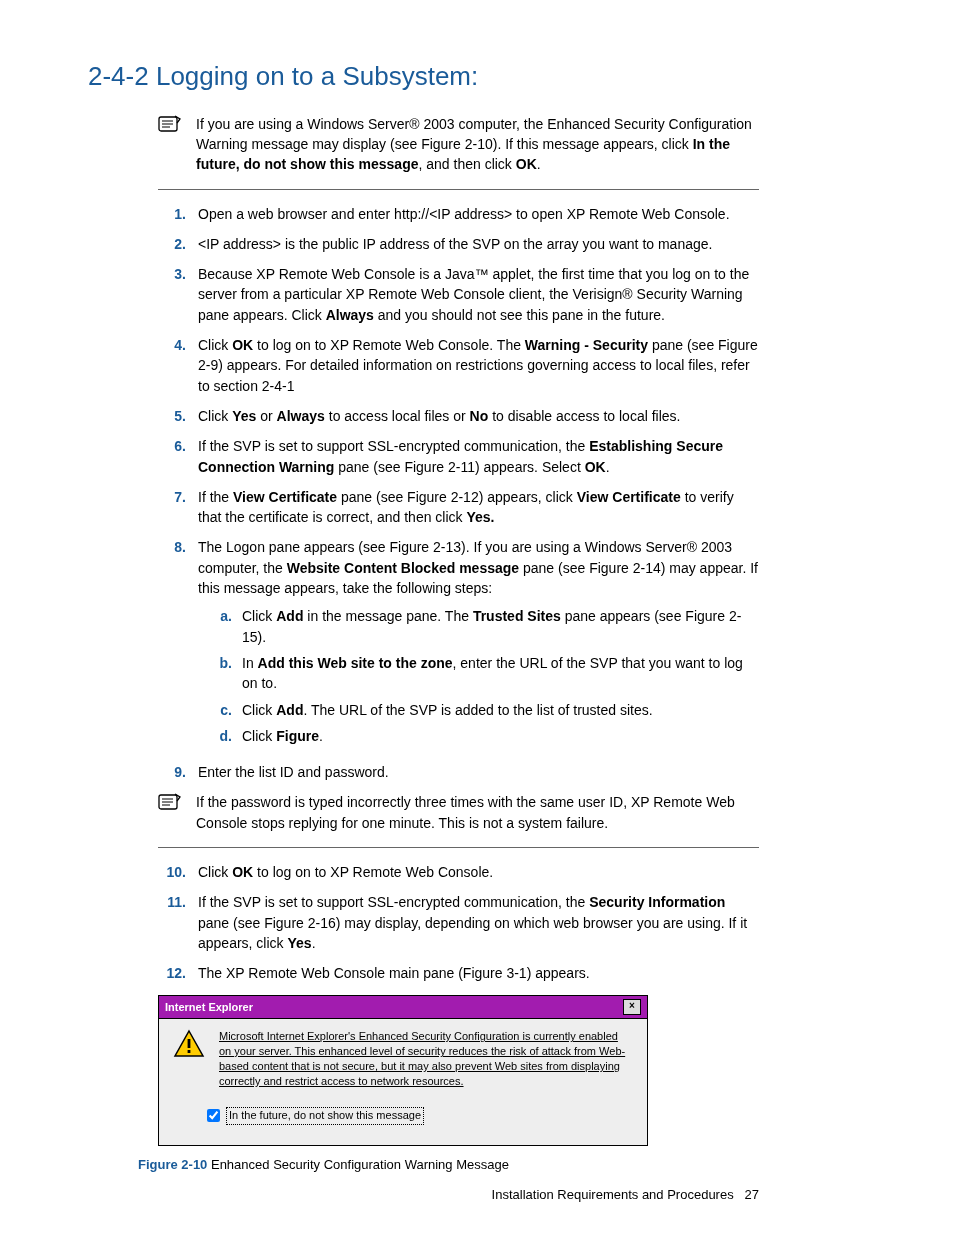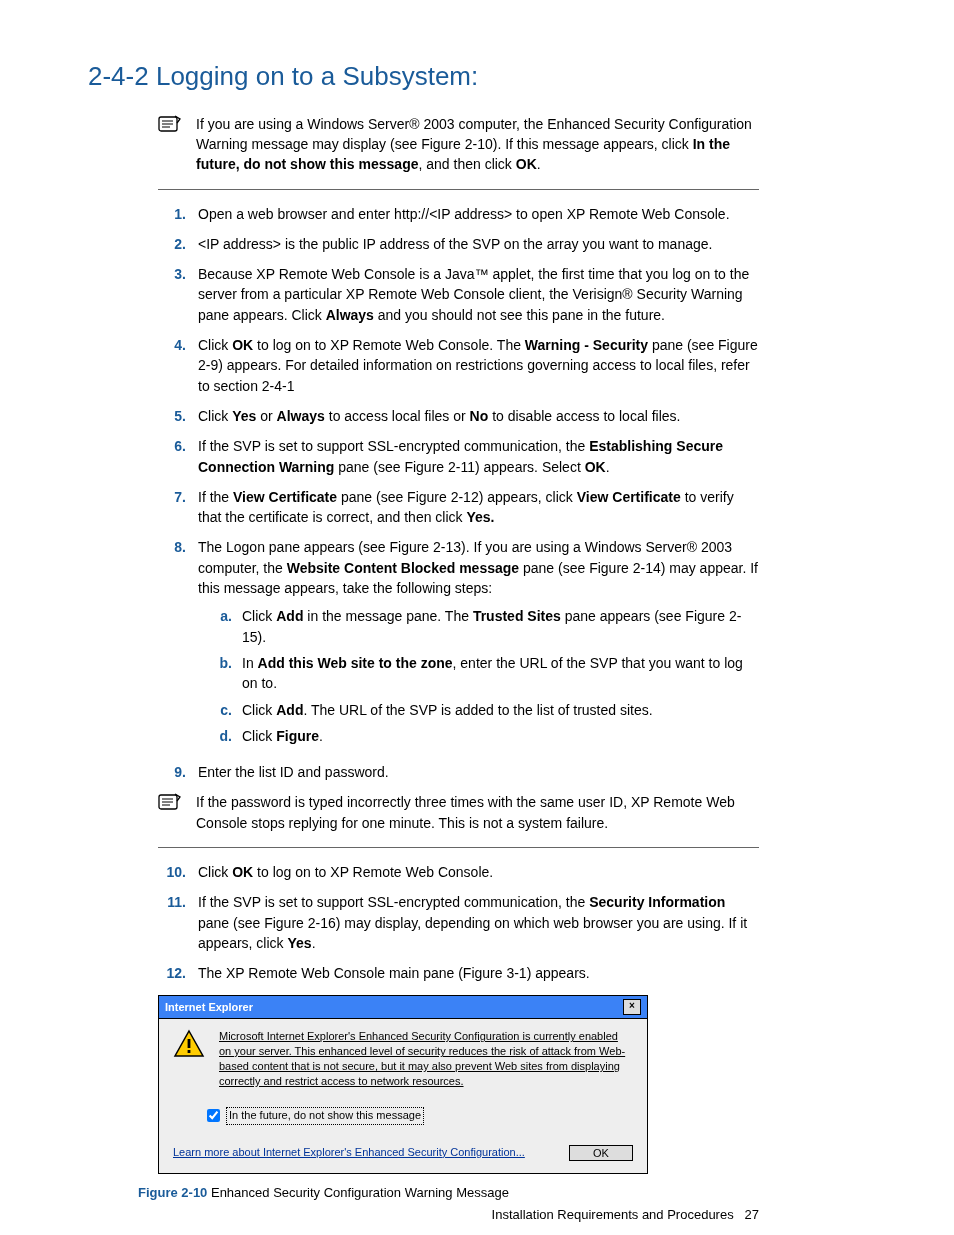--- a/index.html
+++ b/index.html
@@ -14,36 +14,36 @@
   ol.steps>li{display:flex;margin:0 0 10px 0;}
   ol.steps>li>.num{flex:0 0 28px;text-align:right;color:#1a5b99;font-weight:700;margin-right:12px;}
   ol.steps>li>.body{flex:1;}
   ol.sub{list-style:none;margin:8px 0 0 0;padding:0;}
   ol.sub>li{display:flex;margin:0 0 6px 0;}
   ol.sub>li>.num{flex:0 0 22px;text-align:right;color:#1a5b99;font-weight:700;margin:0 10px 0 12px;}
   ol.sub>li>.body{flex:1;}
   b{font-weight:700;}
   .dialog-wrap{margin:12px 0 8px 70px;width:490px;}
   .dialog{border:1px solid #000;background:#eee;font-family:Tahoma,Arial,sans-serif;font-size:11px;color:#000;}
-  .dialog .titlebar{background:#3b82f6;color:#fff;font-weight:700;padding:3px 6px;display:flex;align-items:center;justify-content:space-between;border-bottom:1px solid #000;}
+  .dialog .titlebar{background:#a21caf;color:#fff;font-weight:700;padding:3px 6px;display:flex;align-items:center;justify-content:space-between;border-bottom:1px solid #000;}
   .dialog .closebtn{width:16px;height:14px;background:#ddd;border:1px solid #000;font-size:10px;line-height:12px;text-align:center;font-weight:700;color:#000;}
   .dialog .dbody{padding:10px 14px 10px 14px;}
   .dialog .row1{display:flex;margin-bottom:18px;text-decoration:underline;}
   .dialog .warn{width:32px;flex:0 0 32px;margin-right:14px;}
   .dialog .warn svg{display:block;}
   .dialog .msg{flex:1;line-height:1.35;}
   .dialog .chkrow{margin:0 0 10px 34px;display:flex;align-items:center;}
   .dialog .chkrow input{margin:0 6px 0 0;}
   .dialog .chklabel{border:1px dotted #000;padding:0 2px;}
   .dialog .footer{display:flex;align-items:center;justify-content:space-between;padding:0 14px 12px 14px;}
   .dialog .link{color:#003399;text-decoration:underline;font-size:11px;}
   .dialog .okbtn{min-width:64px;padding:1px 10px;background:#ddd;border:1px solid #000;font-family:inherit;font-size:11px;}
   .fig-caption{margin:10px 0 0 50px;font-size:13px;}
   .fig-caption .fignum{color:#1a5b99;font-weight:700;}
-  .page-footer{position:absolute;bottom:18px;right:88px;font-size:13px;}
+  .page-footer{position:absolute;bottom:30px;right:88px;font-size:13px;}
 </style>
 </head>
 <body>
 
 <div class="page">
 
   <h1 class="section-title">2-4-2 Logging on to a Subsystem:</h1>
 
   <div class="note-block">
     <div class="note-icon">
@@ -161,24 +161,20 @@
               <rect x="14.6" y="21" width="2.8" height="3" fill="#000"></rect>
             </svg>
           </div>
           <div class="msg">Microsoft Internet Explorer's Enhanced Security Configuration is currently enabled on your server.  This enhanced level of security reduces the risk of attack from Web-based content that is not secure, but it may also prevent Web sites from displaying correctly and restrict access to network resources.</div>
         </div>
         <div class="chkrow">
           <input type="checkbox" checked="" style="">
           <span class="chklabel">In the future, do not show this message</span>
         </div>
       </div>
-      <div class="footer">
-        <a href="#" class="link">Learn more about Internet Explorer's Enhanced Security Configuration...</a>
-        <button class="okbtn">OK</button>
-      </div>
     </div>
   </div>
 
   <div class="fig-caption">
     <span class="fignum">Figure 2-10</span><span> Enhanced Security Configuration Warning Message</span>
   </div>
 
   <div class="page-footer">
     <span>Installation Requirements and Procedures</span>&nbsp;&nbsp;&nbsp;<span>27</span>
   </div>

